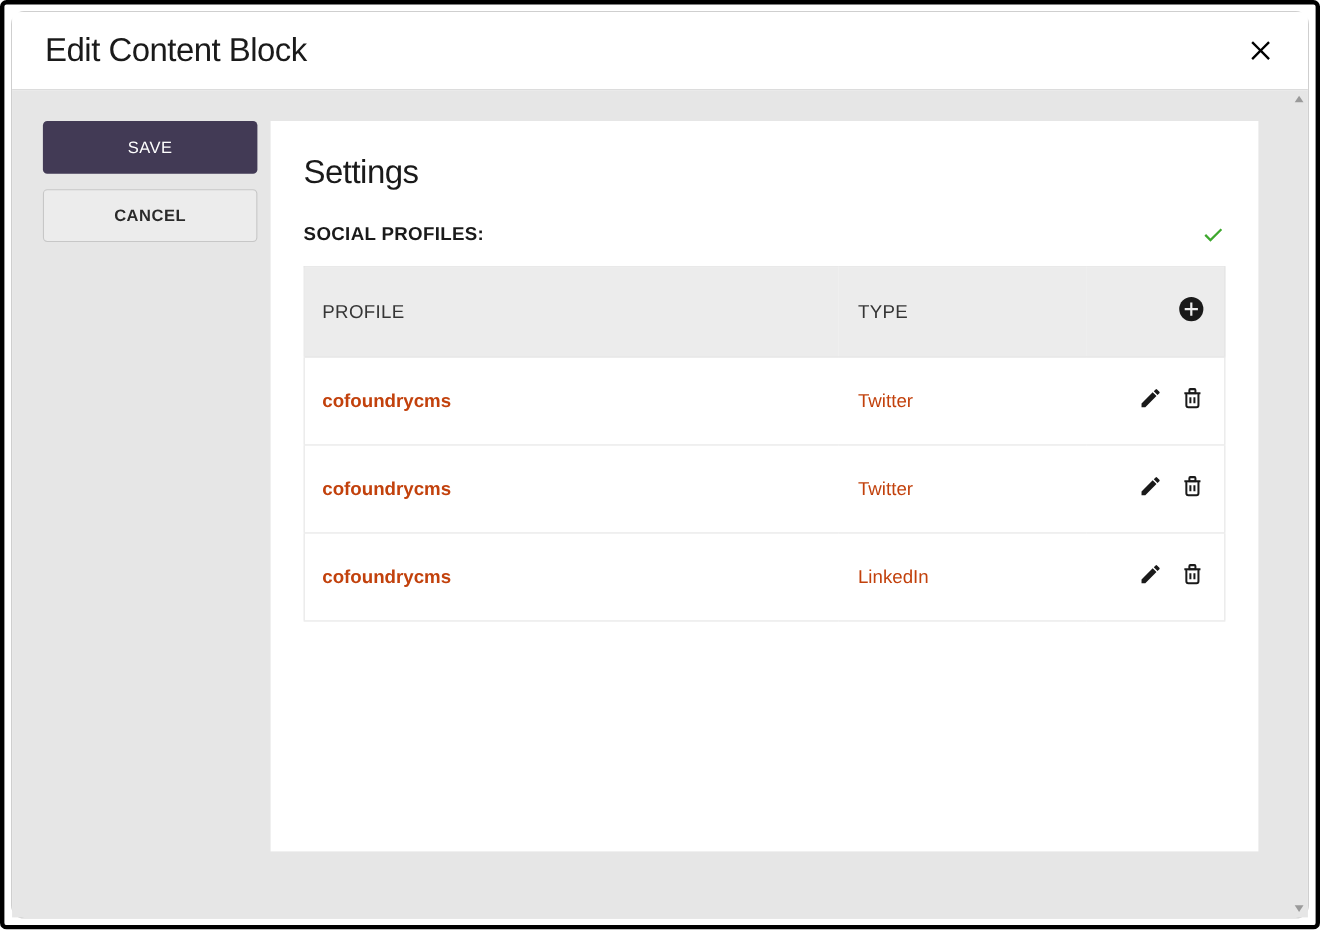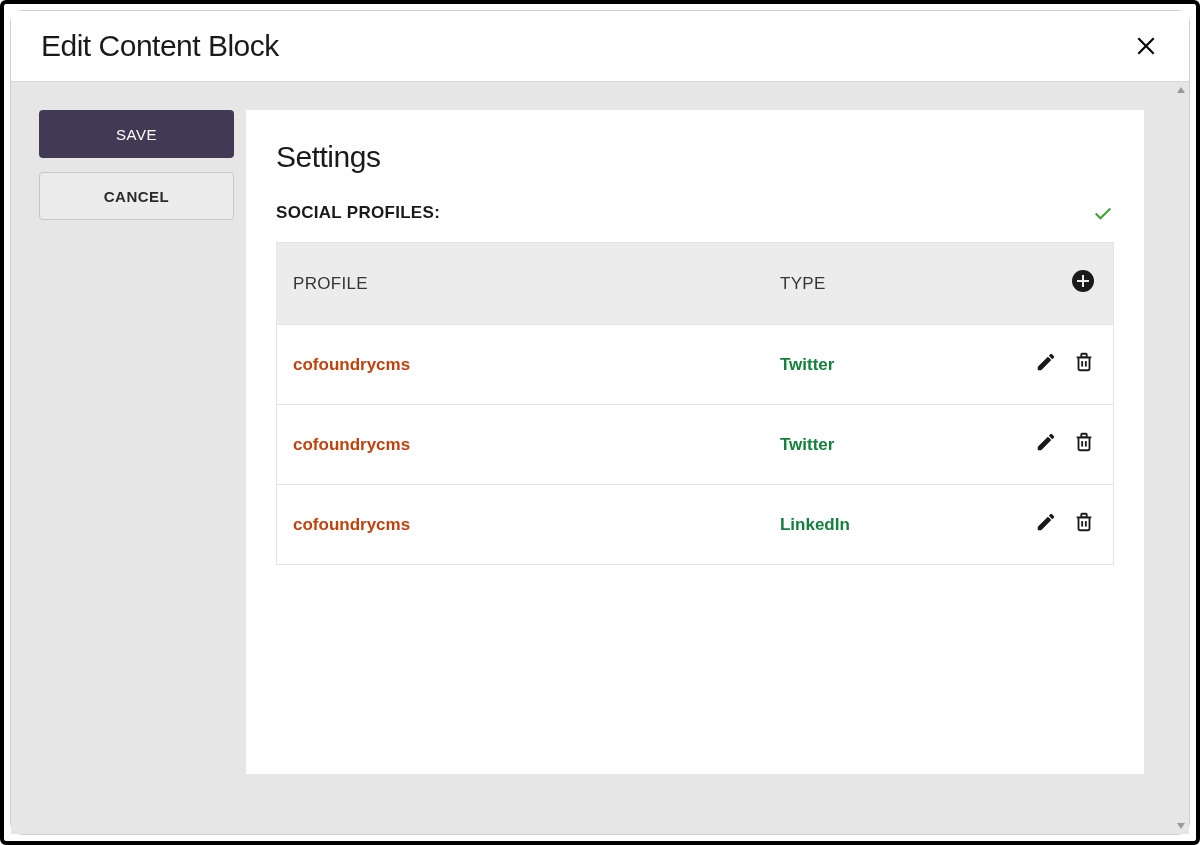--- a/index.html
+++ b/index.html
@@ -134,21 +134,21 @@
   .th-actions {
     text-align: right;
     padding-right: 18px;
   }
   .add-btn {
     display: inline-flex;
     cursor: pointer;
   }
   .add-btn svg { width: 24px; height: 24px; color: #1a1a1a; }
   .td-profile { font-weight: 700; color: #c2410c; }
-  .td-type { color: #15803d; font-weight: 700; }
+  .td-type { color: #c2410c; font-weight: 400; }
   .td-actions {
     text-align: right;
     white-space: nowrap;
     padding-right: 18px;
   }
   .action-icon {
     display: inline-flex;
     cursor: pointer;
     margin-left: 16px;
     color: #1a1a1a;

